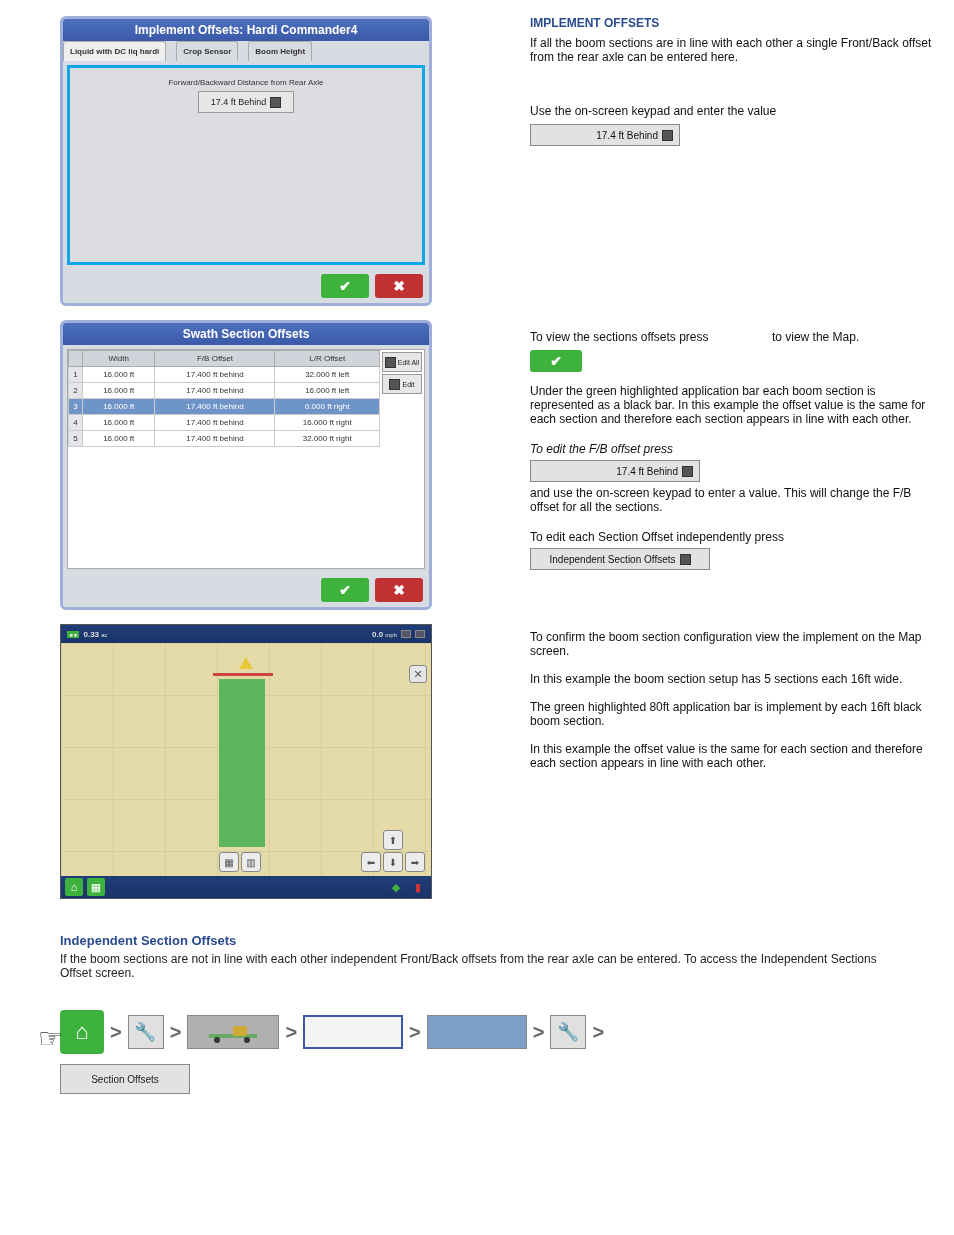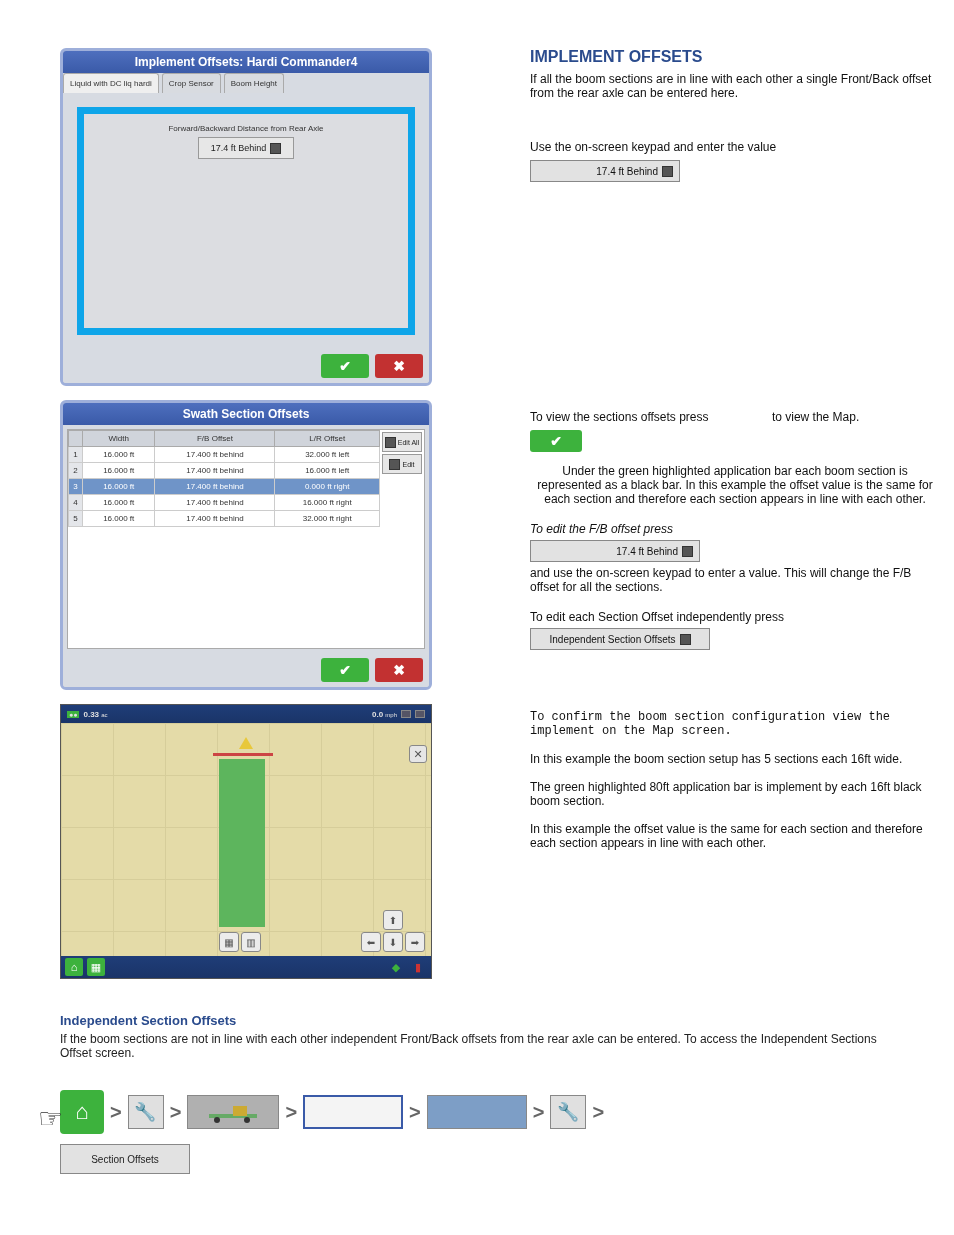--- a/index.html
+++ b/index.html
@@ -1,54 +1,54 @@
 <!DOCTYPE html>
 <html><head>
 <meta charset="utf-8">
 <style>
   * { box-sizing: border-box; font-family: Verdana, Geneva, sans-serif; }
   body { margin: 0; padding: 0; background: #fff; width: 954px; margin: 0 auto; color: #222; }
-  .page { padding: 48px 60px; }
+  .page { padding: 16px 60px; }
 
   
   .app-window {
     width: 372px;
     border: 3px solid #9eafda;
     border-radius: 6px;
     background: #d7dbe2;
     overflow: hidden;
     margin-bottom: 14px;
   }
   .title-bar {
     background: linear-gradient(#4e6fbe, #3a5aa8);
     color: #fff;
     font-weight: bold;
     font-size: 12px;
     text-align: center;
     padding: 4px 0;
   }
-  .tabs { display: flex; gap: 4px; background: #d7dbe2; }
+  .tabs { display: flex; gap: 11px; background: #d7dbe2; font-weight: bold; }
   .tab {
     font-size: 8px;
     padding: 5px 6px;
     background: #d8dbe0;
     border: 1px solid #aaa;
     border-bottom: none;
     border-top-left-radius: 3px;
     border-top-right-radius: 3px;
     margin-right: -1px;
     color: #333;
   }
   .tab.active { background: #efefef; }
   .panel-body {
     background: #dcdde1;
-    height: 228px;
+    height: 200px;
     position: relative;
-    border: 7px solid #0ea5e9;
-    margin: 14px;
+    border: 3px solid #0ea5e9;
+    margin: 4px;
   }
   .field-block { position: absolute; left: 0; right: 0; text-align: center; }
   .field-label { font-size: 8px; color: #333; margin-bottom: 4px; }
   .input-chip {
     display: inline-flex;
     align-items: center;
     justify-content: center;
     height: 22px;
     background: #e7e7e7;
     border: 1px solid #999;
@@ -199,21 +199,21 @@
           </div>
         </div>
       </div>
       <div class="dialog-buttons">
         <div class="btn-green">✔</div>
         <div class="btn-red">✖</div>
       </div>
     </div>
 
     <div class="right-col" style="top:0;">
-      <div style="color:#2a4b8d; font-weight:bold; font-size:16px; margin-bottom:6px;">IMPLEMENT OFFSETS</div>
+      <div style="color:#2a4b8d; font-weight:bold; font-size:12px; margin-bottom:6px;">IMPLEMENT OFFSETS</div>
       <div class="small">If all the boom sections are in line with each other a single Front/Back offset from the rear axle can be entered here.</div>
       <div class="small" style="margin-top:40px;">Use the on-screen keypad and enter the value</div>
       <div style="margin-top:6px;">
         <div class="btn-inline" style="width:150px;">
           <span>17.4 ft Behind</span>
           <span class="calc-icon"></span>
         </div>
       </div>
     </div>
   </div>
@@ -282,21 +282,21 @@
         <div class="btn-red">✖</div>
       </div>
     </div>
 
     <div class="right-col" style="top:0;">
       <div class="small" style="margin-top:10px;">
         <span>To view the sections offsets press</span>
         <span style="margin-left:60px;">to view the Map.</span>
       </div>
       <div style="margin-top:6px;"><div class="btn-green-sm">✔</div></div>
-      <div class="small" style="margin-top:12px;text-align:center;">Under the green highlighted application bar each boom section is represented as a black bar. In this example the offset value is the same for each section and therefore each section appears in line with each other.</div>
+      <div class="small" style="margin-top:12px;">Under the green highlighted application bar each boom section is represented as a black bar. In this example the offset value is the same for each section and therefore each section appears in line with each other.</div>
 
       <div class="small" style="margin-top:16px;font-style:italic;">To edit the F/B offset press</div>
       <div style="margin-top:4px;">
         <div class="btn-inline" style="width:170px;">
           <span>17.4 ft Behind</span>
           <span class="calc-icon"></span>
         </div>
       </div>
       <div class="small" style="margin-top:4px;">and use the on-screen keypad to enter a value. This will change the F/B offset for all the sections.</div>
 
@@ -345,21 +345,21 @@
       <div class="map-footer">
         <div class="foot-icon home-g">⌂</div>
         <div class="foot-icon grid-g">▦</div>
         <div style="flex:1"></div>
         <div class="foot-icon" style="color:#3db23d;">◆</div>
         <div class="foot-icon" style="color:#c33;">▮</div>
       </div>
     </div>
 
     <div class="right-col" style="top:0;">
-      <div class="small" style="margin-top:6px;font-family:Liberation Mono, monospace;">To confirm the boom section configuration view the implement on the Map screen.</div>
+      <div class="small" style="margin-top:6px;">To confirm the boom section configuration view the implement on the Map screen.</div>
       <div class="small" style="margin-top:14px;">In this example the boom section setup has 5 sections each 16ft wide.</div>
       <div class="small" style="margin-top:14px;">The green highlighted 80ft application bar is implement by each 16ft black boom section.</div>
       <div class="small" style="margin-top:14px;">In this example the offset value is the same for each section and therefore each section appears in line with each other.</div>
     </div>
   </div>
 
   <h3 class="body-h">Independent Section Offsets</h3>
   <div class="small" style="max-width:820px;">If the boom sections are not in line with each other independent Front/Back offsets from the rear axle can be entered. To access the Independent Sections Offset screen.</div>
 
   <div class="crumbs">

